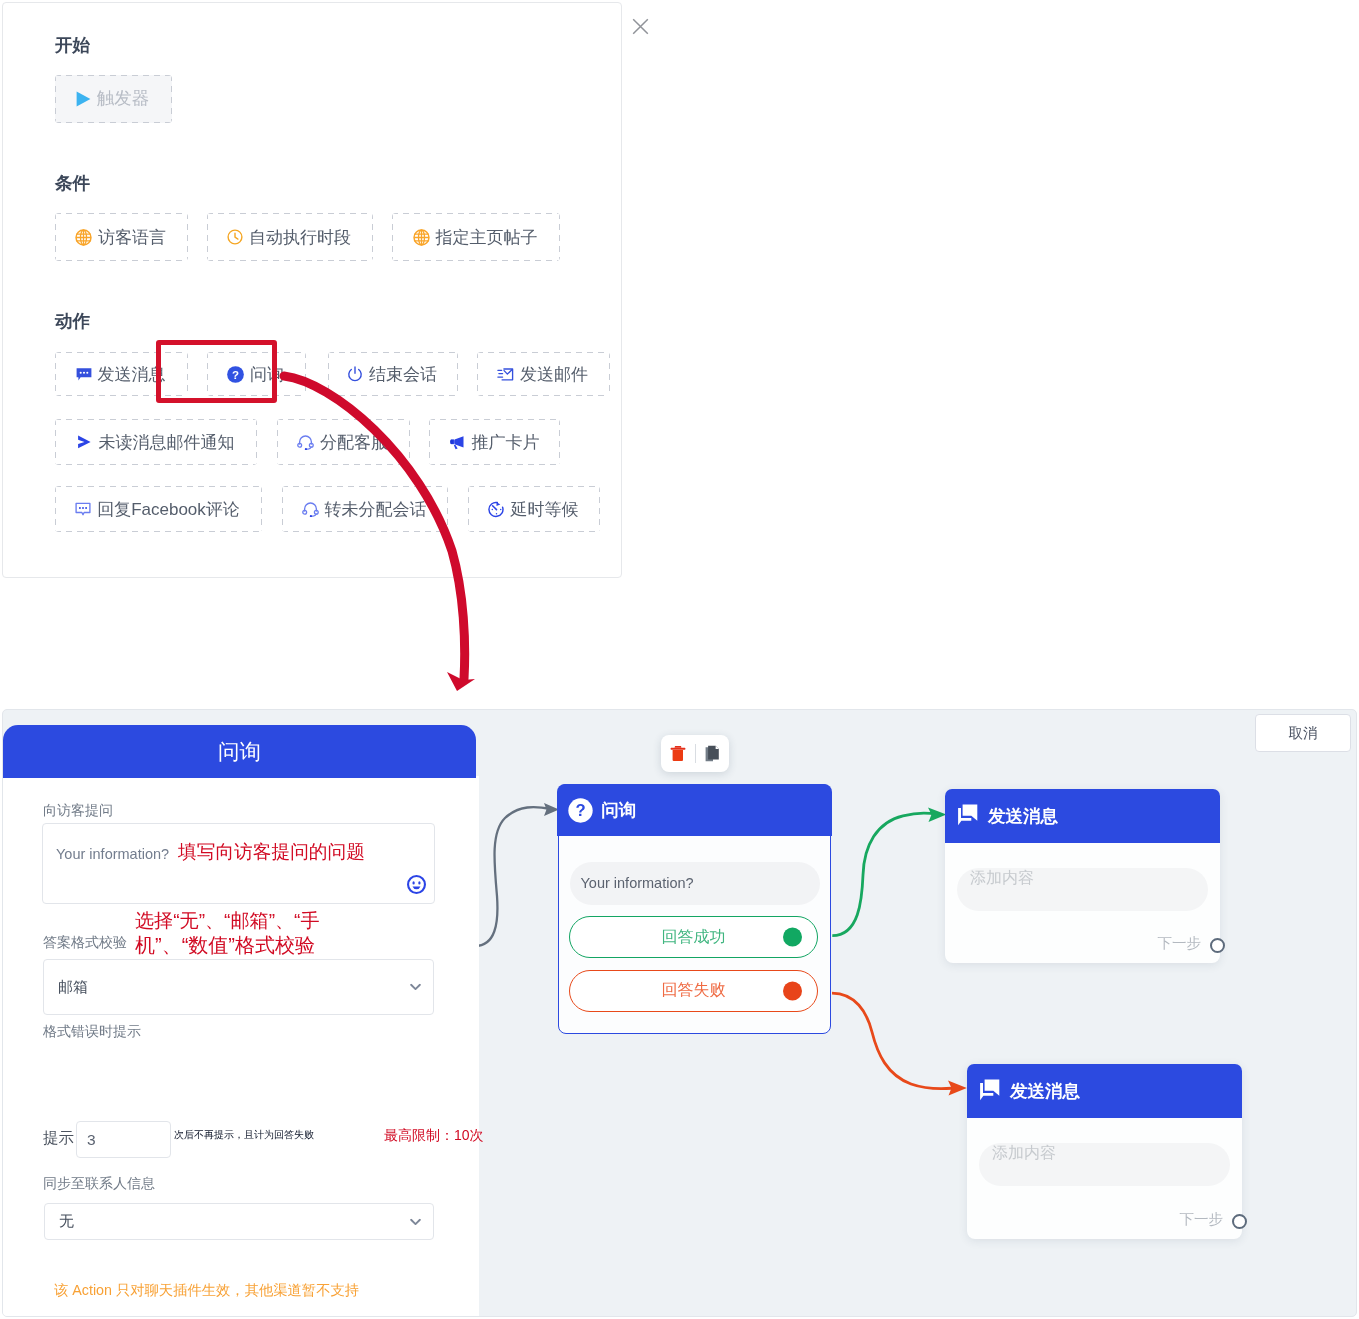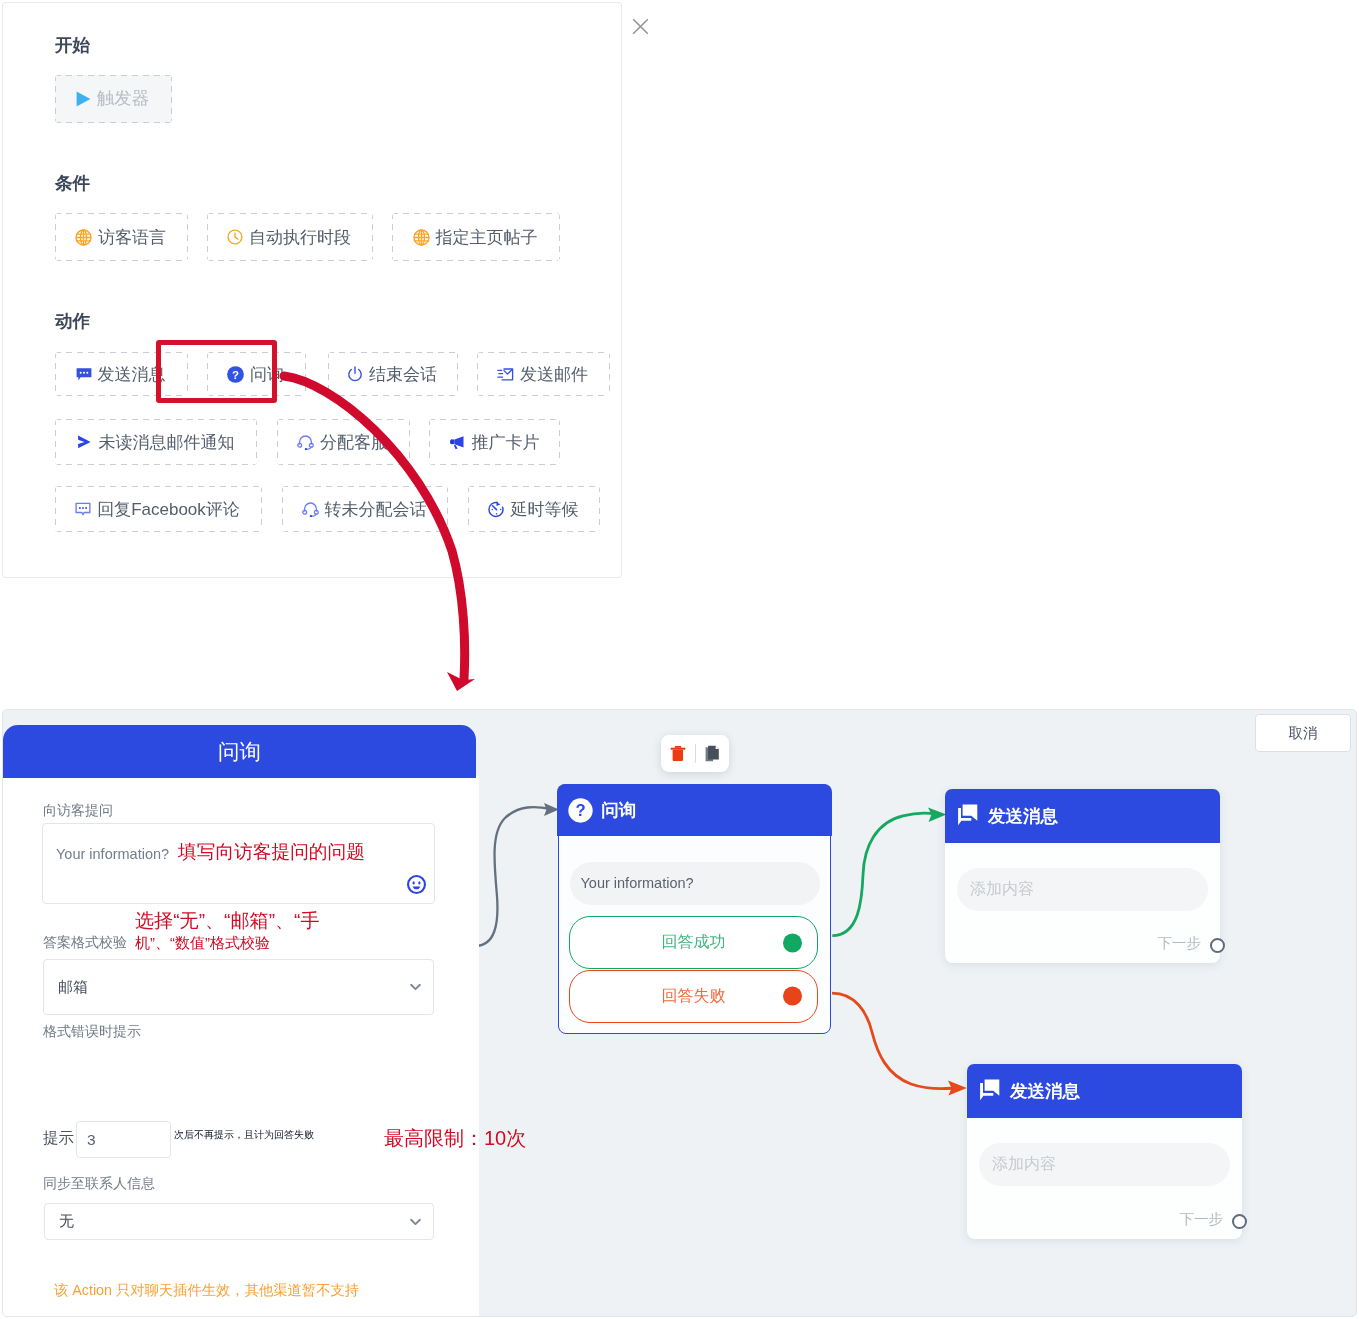--- a/index.html
+++ b/index.html
@@ -106,33 +106,33 @@
     position:absolute;left:0;top:0;width:100%;height:54px;background:#2c4ae0;
     border-radius:7px 7px 0 0;display:flex;align-items:center;
     color:#fff;font-size:17.5px;font-weight:700;
   }
   .node-hd .ic{margin-left:11px;margin-right:8px;display:inline-flex;flex:none;line-height:0;}
 
   #node-ask{left:558px;top:784px;width:273px;height:250px;border:1.8px solid #2c4ae0;}
   #node-ask .node-hd{left:-1.8px;right:-1.8px;width:auto;height:52px;top:-1px;border-radius:8px 8px 0 0;}
   #ask-q{position:absolute;left:10.5px;top:76.5px;width:250px;height:43px;background:#f2f3f5;border-radius:22px;
      display:flex;align-items:center;padding-left:11px;box-sizing:border-box;font-size:14.5px;color:#5c6370;}
-  .pill{position:absolute;box-sizing:border-box;height:53px;border-radius:21px;background:#fff;
+  .pill{position:absolute;box-sizing:border-box;height:42px;border-radius:21px;background:#fff;
      display:flex;align-items:center;justify-content:center;font-size:16px;}
   .pill .dot{position:absolute;right:15px;top:50%;transform:translateY(-50%);width:19px;height:19px;border-radius:50%;}
   #pill-ok{left:10px;top:131px;width:249px;border:1.7px solid #13a563;color:#3fb57f;}
   #pill-ok .dot{background:#11a862;}
   #pill-fail{left:10px;top:184.5px;width:249px;border:1.7px solid #e8491a;color:#ef6a42;}
   #pill-fail .dot{background:#e8441a;}
 
   .node-msg{box-shadow:0 2px 10px rgba(40,60,90,.10);background:#fdfefe;}
   #node-msg1{left:945px;top:789px;width:275px;height:174px;}
   #node-msg2{left:967px;top:1064px;width:275px;height:175px;}
   .msg-body{position:absolute;left:12px;top:79px;width:251px;height:43px;background:#f4f5f6;border-radius:22px;
-     display:flex;align-items:center;padding-left:13px;box-sizing:border-box;font-size:16px;color:#c6cace;}
+     display:flex;padding-left:13px;box-sizing:border-box;font-size:16px;color:#c6cace;}
   .msg-next{position:absolute;right:19px;bottom:13px;font-size:14.5px;color:#b3b9c0;line-height:1;}
   .msg-port{position:absolute;right:-4.5px;bottom:10px;width:15px;height:15px;border-radius:50%;
      border:2.2px solid #5d6b7c;background:#fff;box-sizing:border-box;}
 
   #node-toolbar{
     position:absolute;left:658px;top:25px;width:68px;height:37px;background:#fff;border-radius:8px;
     box-shadow:0 2px 8px rgba(40,60,90,.16);display:flex;align-items:center;
   }
   #node-toolbar .tdiv{width:1px;height:19px;background:#d9dde2;}
   #node-toolbar .tb{flex:1;display:flex;align-items:center;justify-content:center;cursor:pointer;}
@@ -455,16 +455,16 @@
     </div>
     <div class="msg-body">
       <span>添加内容</span>
     </div>
     <div class="msg-next">下一步</div>
     <div class="msg-port"></div>
   </div>
 
   <div class="red-ann" style="left:178px;top:843px;font-size:18.7px;line-height:1;">填写向访客提问的问题</div>
   <div class="red-ann" style="left:135px;top:911px;font-size:19.1px;line-height:1;">选择“无”、“邮箱”、“手</div>
-  <div class="red-ann" style="left:135px;top:935px;font-size:15px;line-height:1;">机”、“数值”格式校验</div>
-  <div class="red-ann" style="left:384px;top:1128px;font-size:20px;line-height:1;">最高限制：10次</div>
+  <div class="red-ann" style="left:135px;top:935px;font-size:20px;line-height:1;">机”、“数值”格式校验</div>
+  <div class="red-ann" style="left:384px;top:1128px;font-size:14px;line-height:1;">最高限制：10次</div>
 
 </div>
 
 </body></html>

